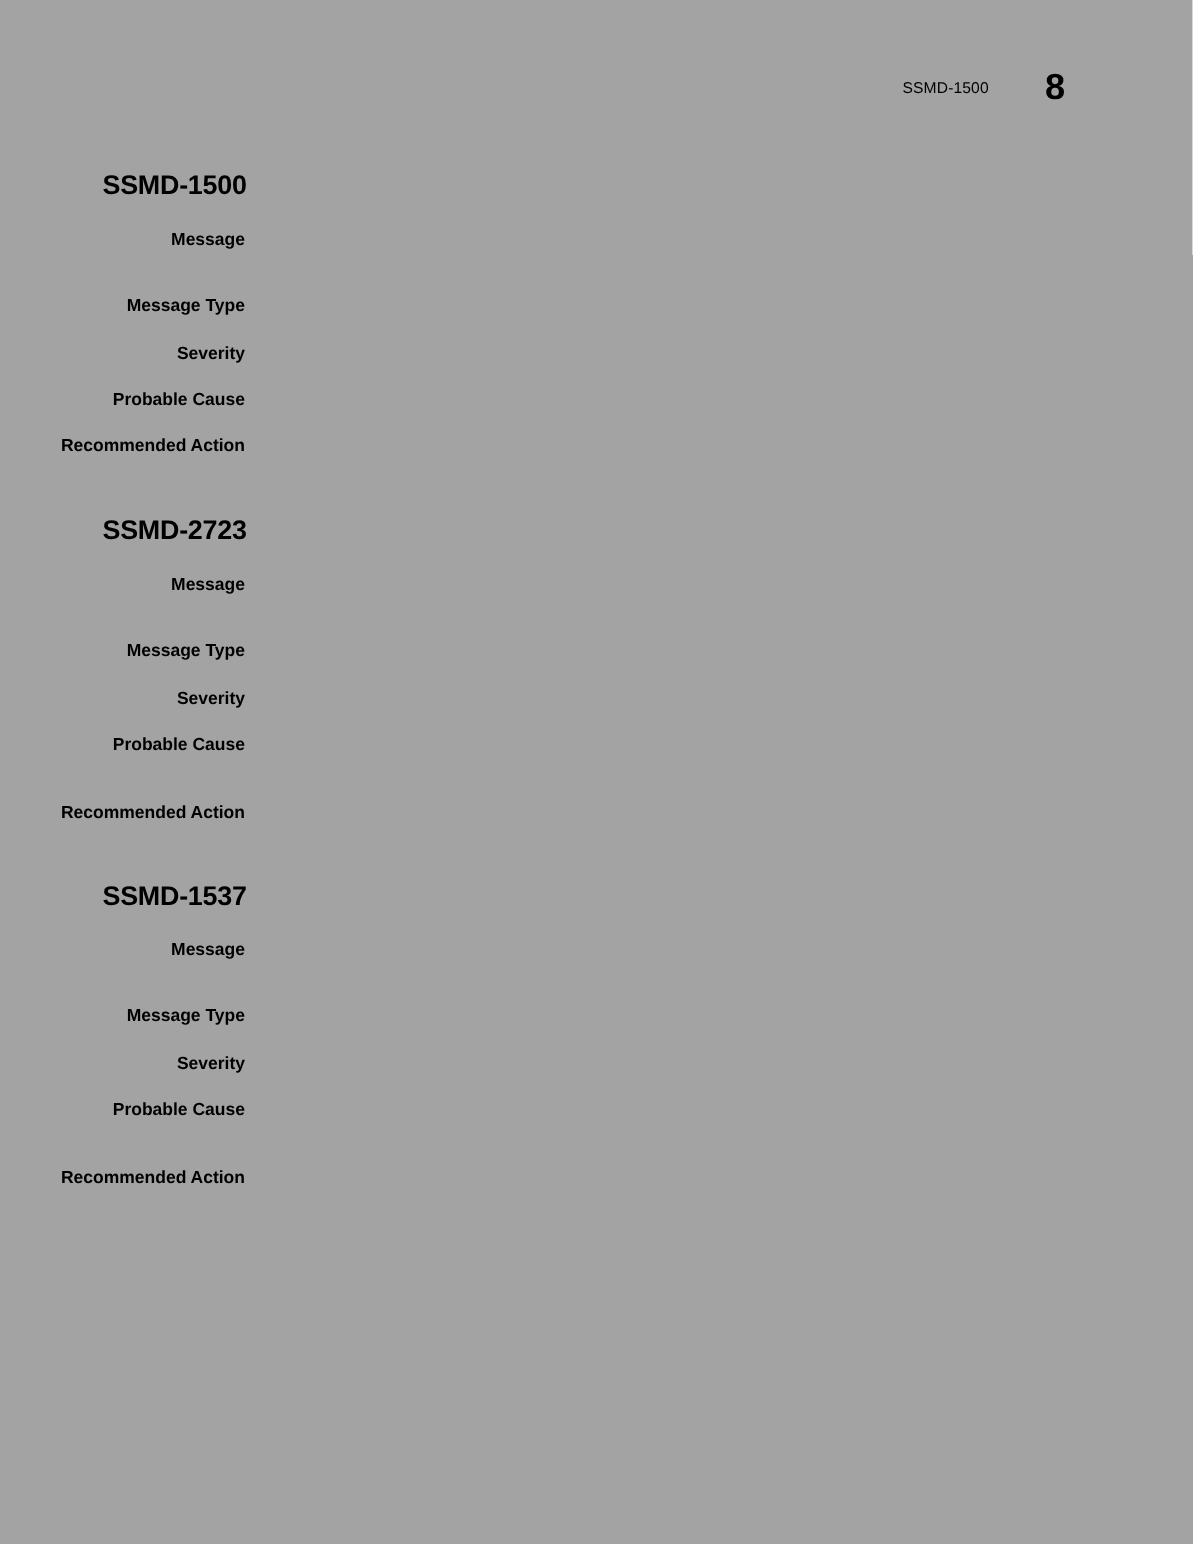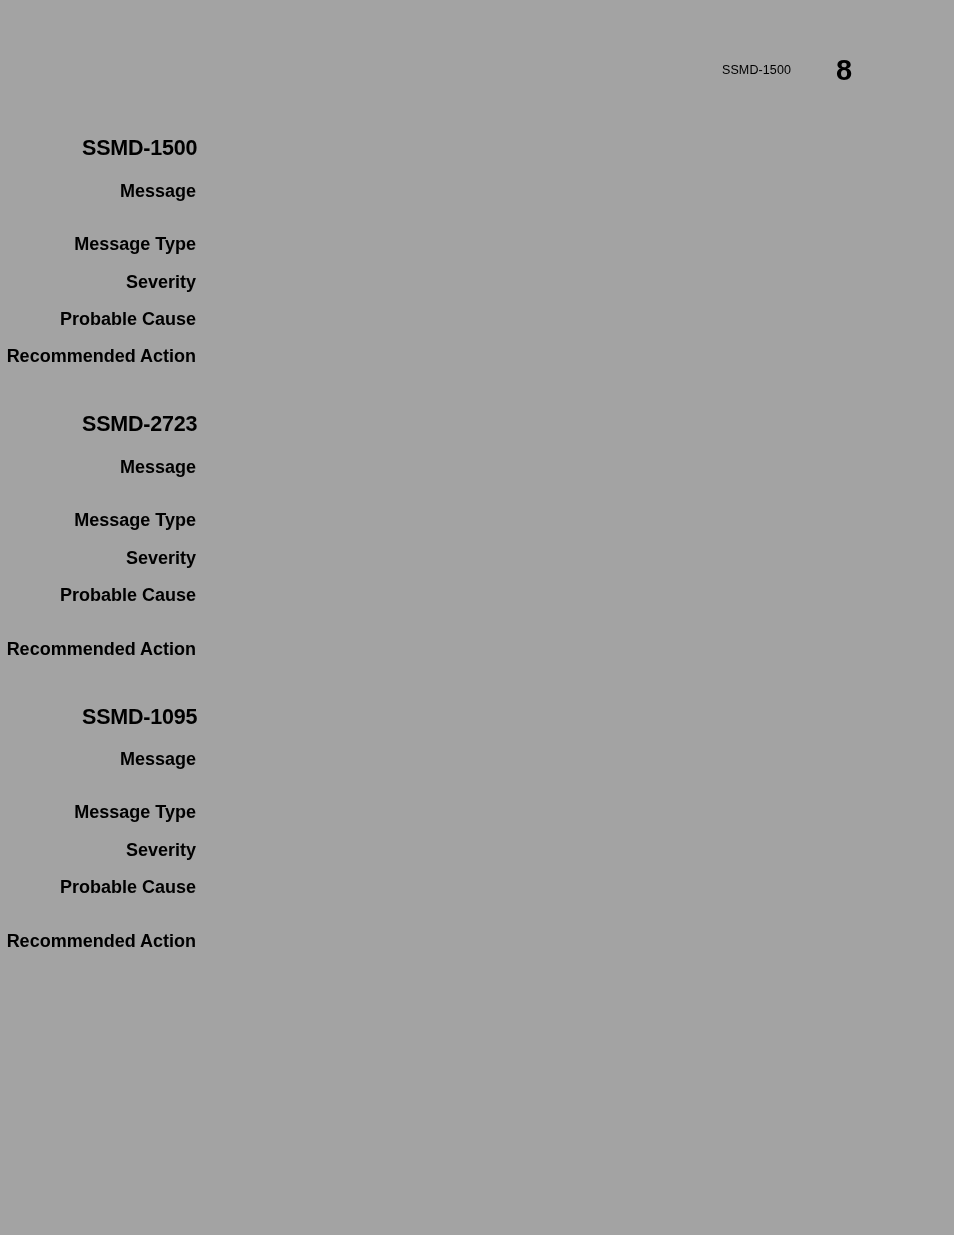--- a/index.html
+++ b/index.html
@@ -78,21 +78,21 @@
     position: absolute;
     left: 0;
     width: 954px;
   }
   .field-label {
     position: absolute;
     left: 0;
     top: 0;
     width: 196px;
     text-align: right;
-    font-size: 18px;
+    font-size: 14px;
     font-weight: 700;
     line-height: 19px;
     color: #000000;
   }
   .field-value {
     position: absolute;
     left: 214px;
     top: 0;
     width: 690px;
     min-height: 19px;
@@ -154,21 +154,21 @@
         <div class="field-row" style="top: 174px;">
           <div class="field-label">Probable Cause</div>
           <div class="field-value"></div>
         </div>
         <div class="field-row" style="top: 228px;">
           <div class="field-label">Recommended Action</div>
           <div class="field-value"></div>
         </div>
       </div>
       <div class="msg-section" style="top: 705px;">
-        <div class="section-heading">SSMD-1095</div>
+        <div class="section-heading">SSMD-1537</div>
         <div class="field-row" style="top: 45px;">
           <div class="field-label">Message</div>
           <div class="field-value"></div>
         </div>
         <div class="field-row" style="top: 98px;">
           <div class="field-label">Message Type</div>
           <div class="field-value"></div>
         </div>
         <div class="field-row" style="top: 136px;">
           <div class="field-label">Severity</div>

